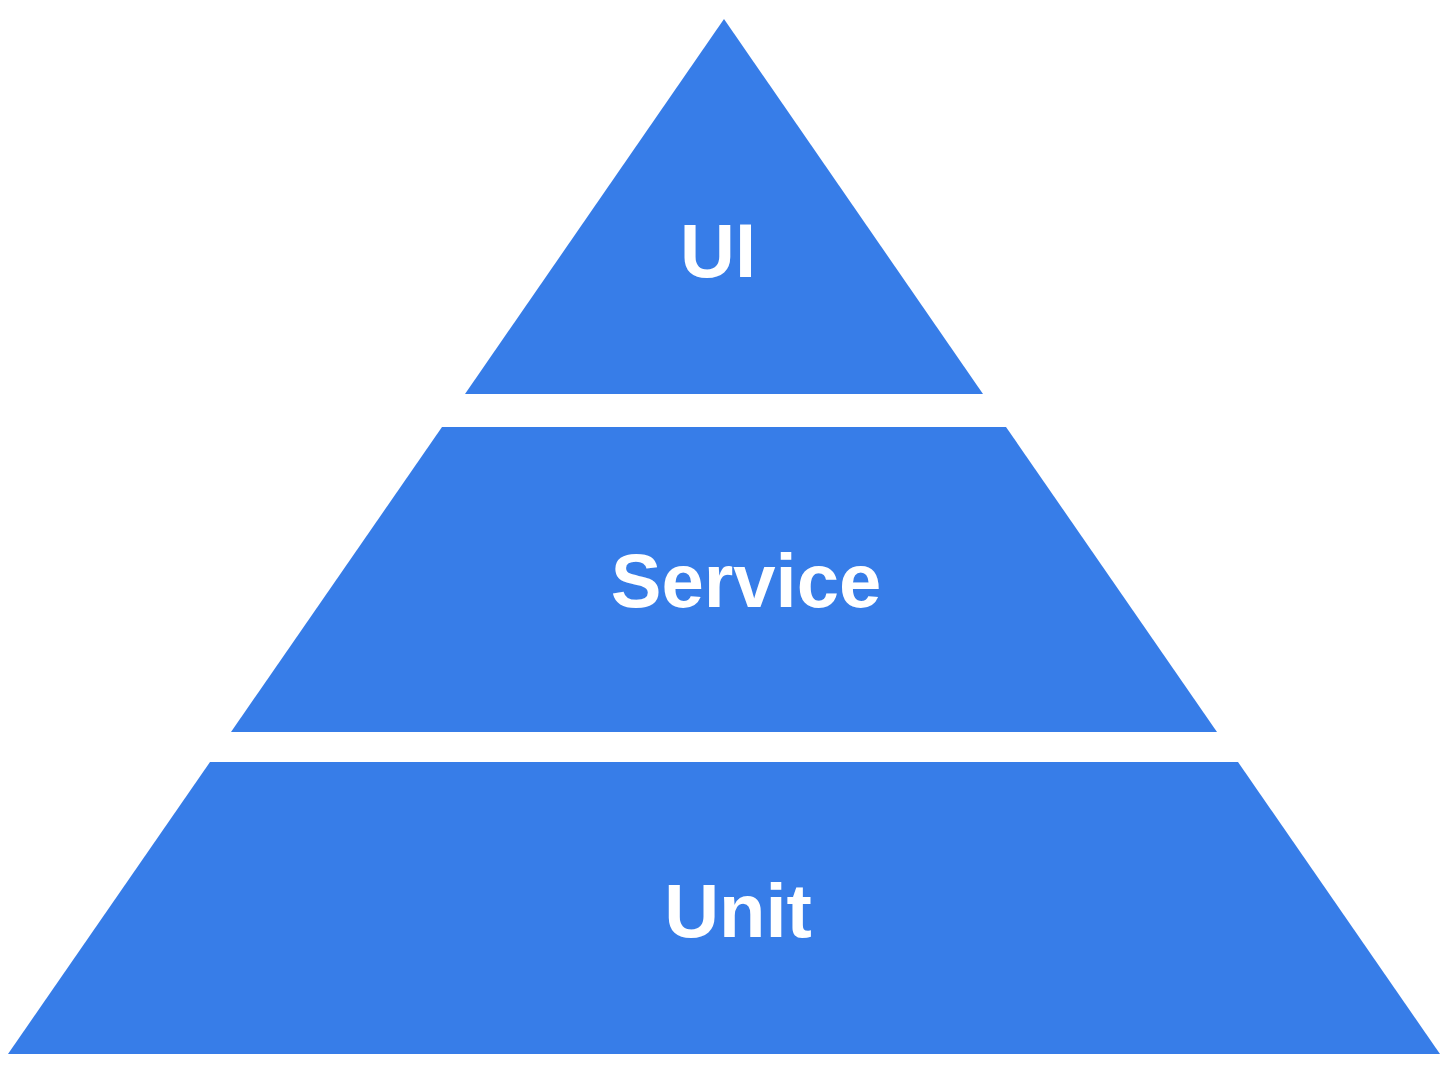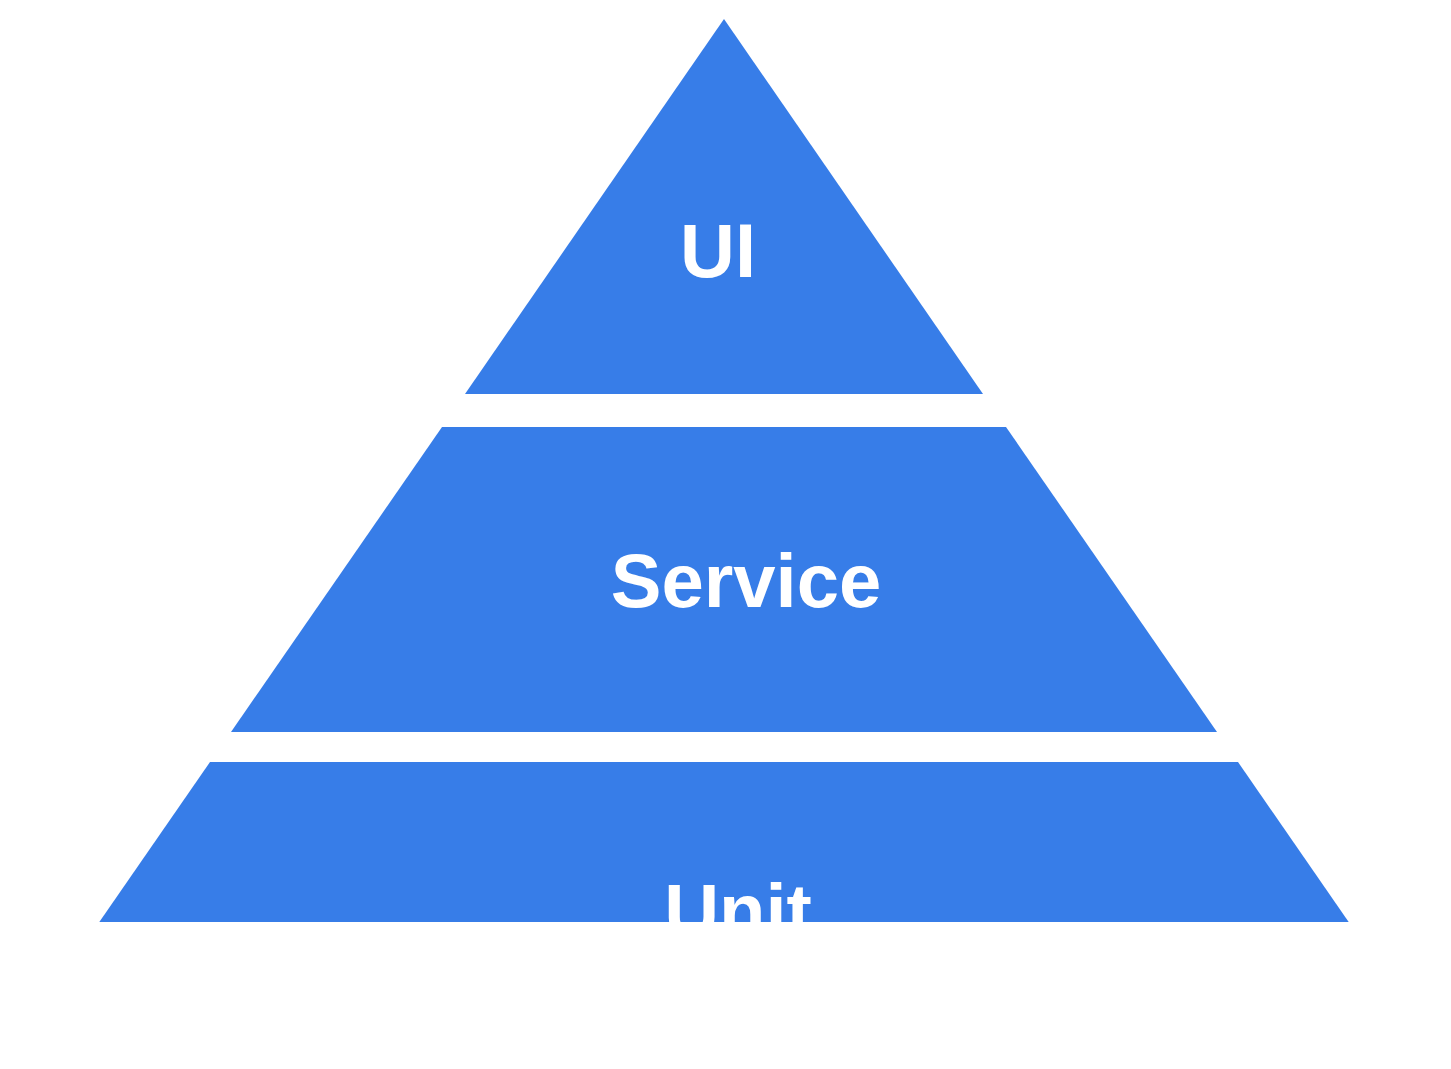--- a/index.html
+++ b/index.html
@@ -3,21 +3,21 @@
 <meta charset="utf-8">
 <style>
   html, body {
     margin: 0;
     padding: 0;
     background: #ffffff;
   }
   .stage {
     position: relative;
     width: 1451px;
-    height: 922px;
+    height: 1069px;
     background: #ffffff;
     overflow: hidden;
     font-family: "Liberation Sans", "DejaVu Sans", sans-serif;
   }
   svg { display: block; }
   .tier-label {
     font-family: "Liberation Sans", "DejaVu Sans", sans-serif;
     font-weight: 700;
     font-size: 76px;
   }

